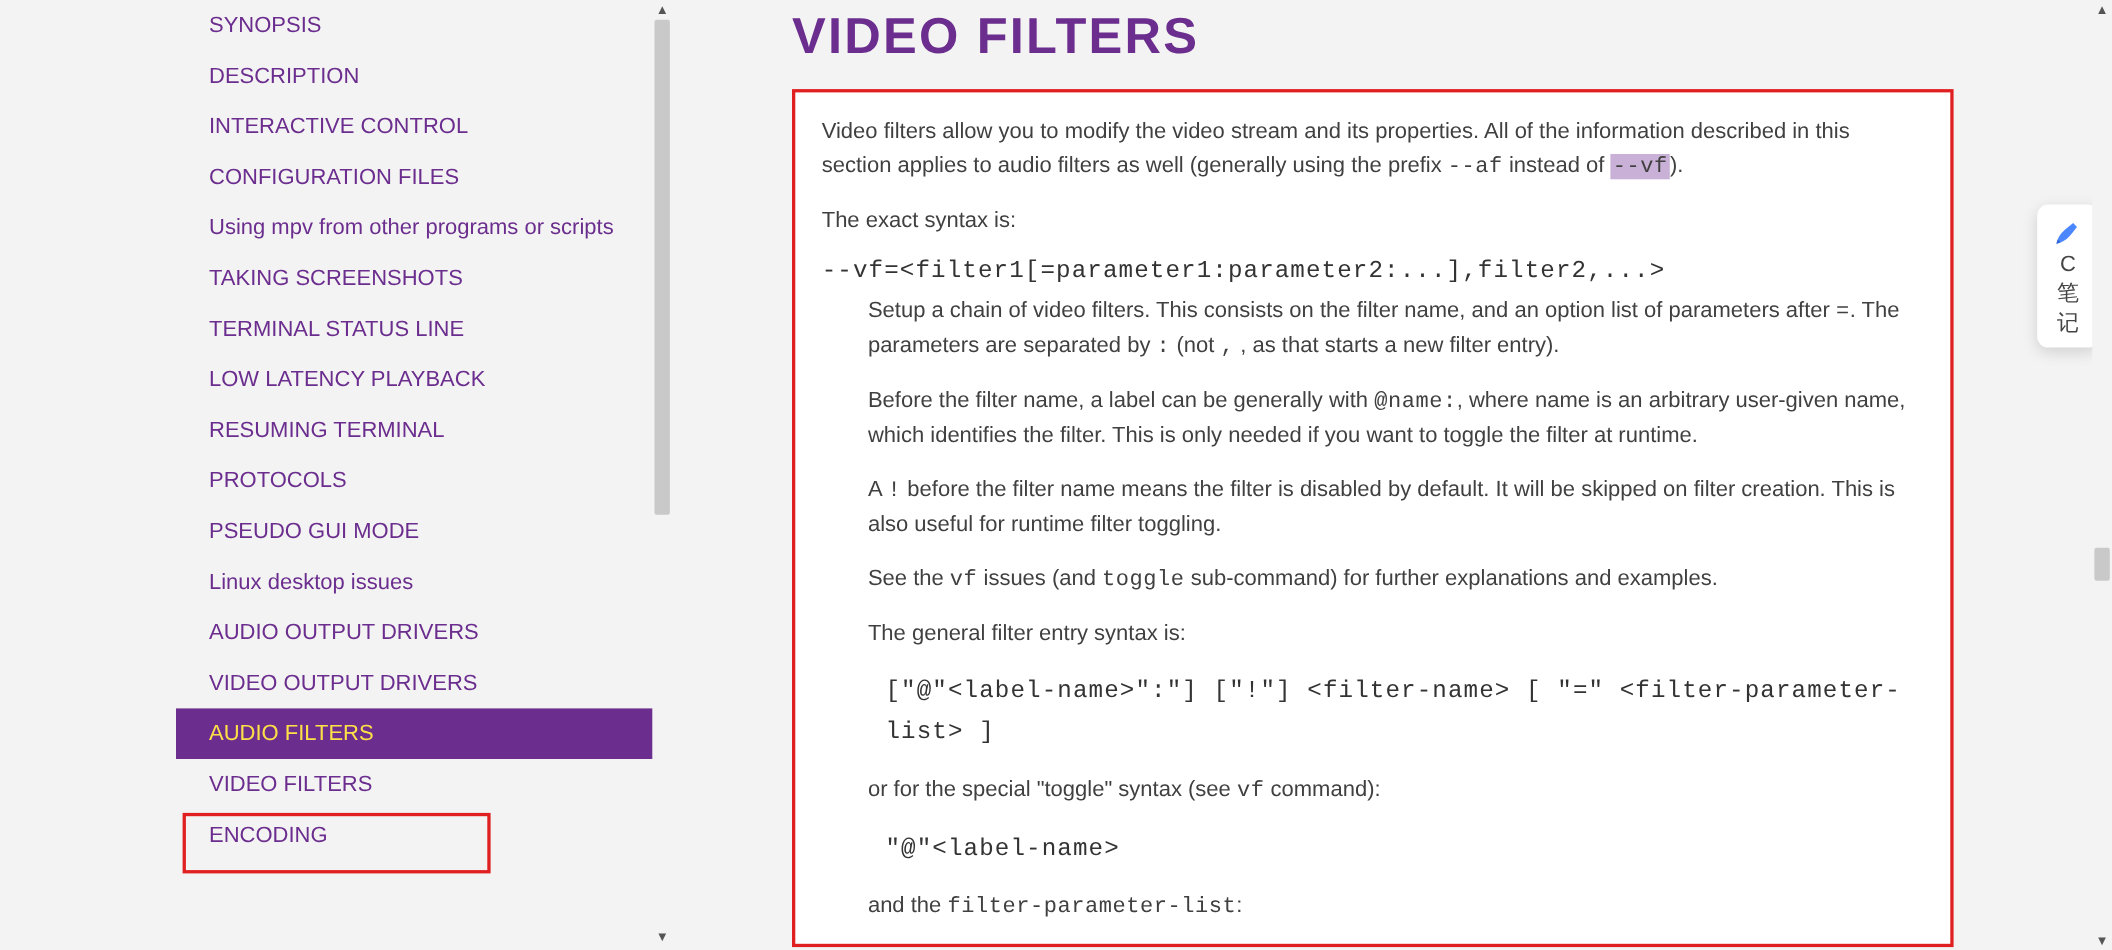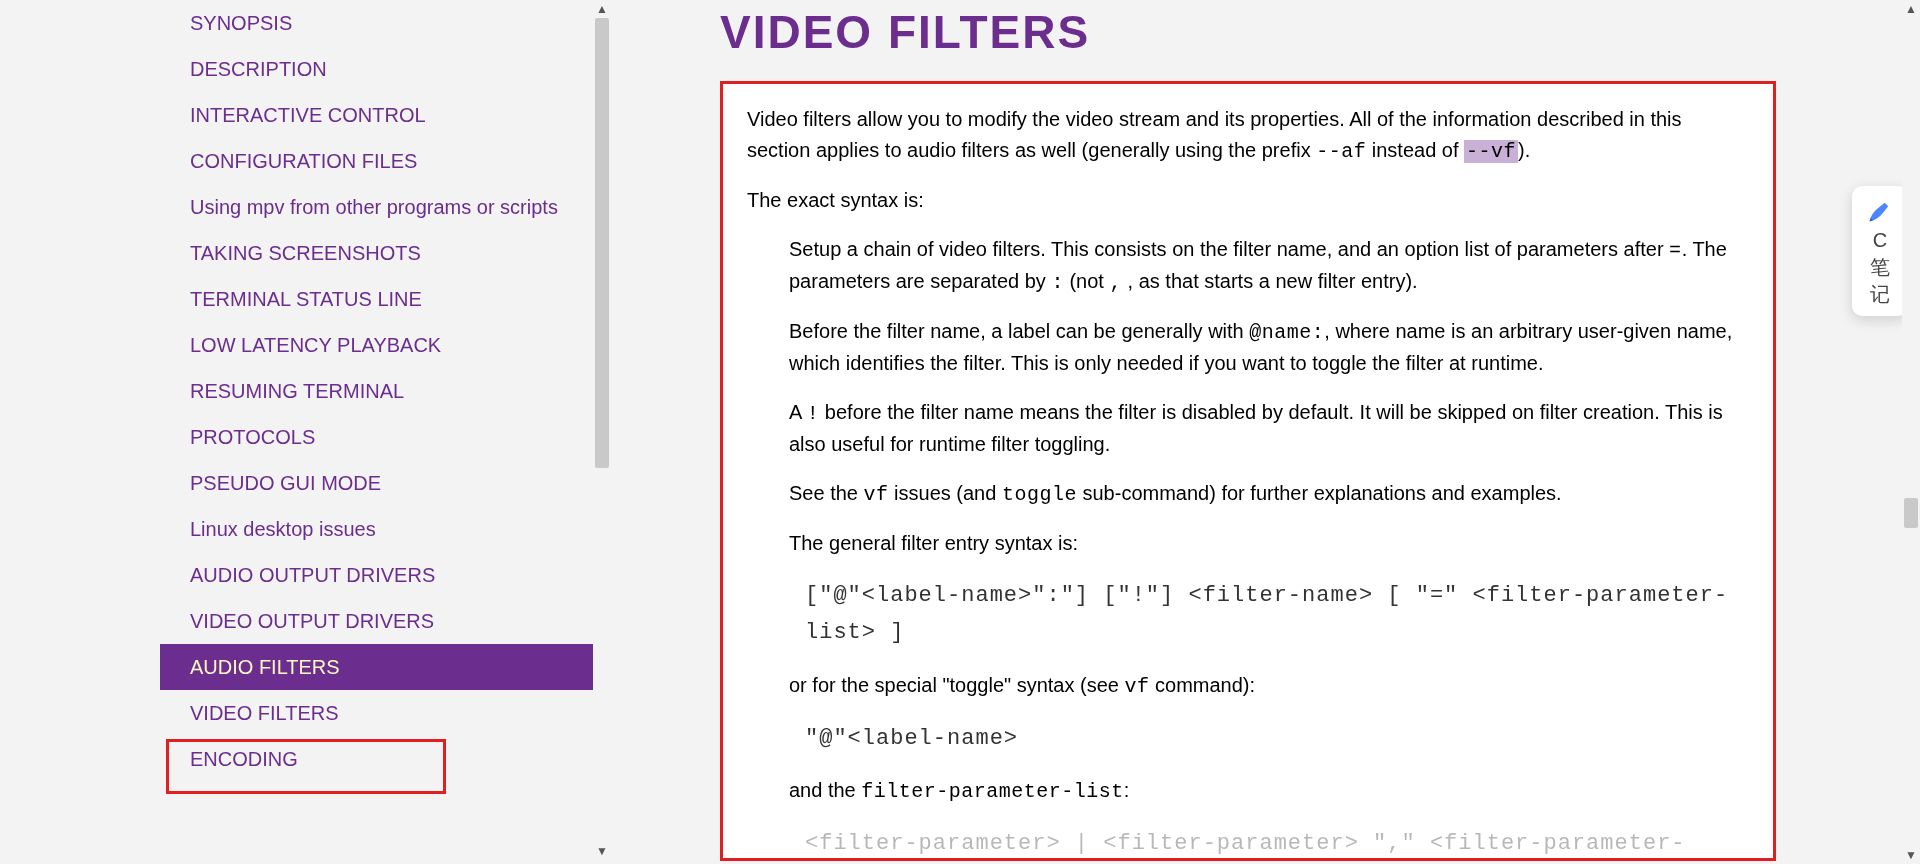--- a/index.html
+++ b/index.html
@@ -31,21 +31,21 @@
   .toc-item {
     display: block;
     padding: 10px 14px 10px 30px;
     color: #6b2d8e;
     font-size: 20px;
     line-height: 1.3;
     cursor: pointer;
   }
   .toc-item.active {
     background: #6b2d8e;
-    color: #fef9c3;
+    color: #fde047;
   }
   .sidebar-highlight {
     position: absolute;
     left: 166px;
     top: 739px;
     width: 280px;
     height: 55px;
     border: 3px solid #e02020;
     pointer-events: none;
   }
@@ -95,21 +95,21 @@
     border: 3px solid #e02020;
     background: #fff;
     padding: 20px 24px;
     width: 1056px;
     height: 780px;
     overflow: hidden;
   }
   .para {
     font-size: 20px;
     line-height: 1.55;
-    color: #000000;
+    color: #404040;
     margin-bottom: 18px;
   }
   .indent { padding-left: 42px; }
   code {
     font-family: "Courier New", monospace;
     font-size: 20px;
     letter-spacing: 0.5px;
   }
   code.hl {
     background: #c9b0d6;
@@ -212,20 +212,21 @@
     <h1 class="main-heading">VIDEO FILTERS</h1>
 
     <div class="content-box">
 
       <p class="para">
         <span>Video filters allow you to modify the video stream and its properties. All of the information described in this section applies to audio filters as well (generally using the prefix </span><code>--af</code><span> instead of </span><code class="hl">--vf</code><span>).</span>
       </p>
 
       <p class="para">The exact syntax is:</p>
 
+      <div class="dl-term">--vf=&lt;filter1[=parameter1:parameter2:...],filter2,...&gt;</div>
 
       <p class="para indent">
         <span>Setup a chain of video filters. This consists on the filter name, and an option list of parameters after </span><code>=</code><span>. The parameters are separated by </span><code>:</code><span> (not </span><code>,</code><span> , as that starts a new filter entry).</span>
       </p>
 
       <p class="para indent">
         <span>Before the filter name, a label can be generally with </span><code>@name:</code><span>, where name is an arbitrary user-given name, which identifies the filter. This is only needed if you want to toggle the filter at runtime.</span>
       </p>
 
       <p class="para indent">

